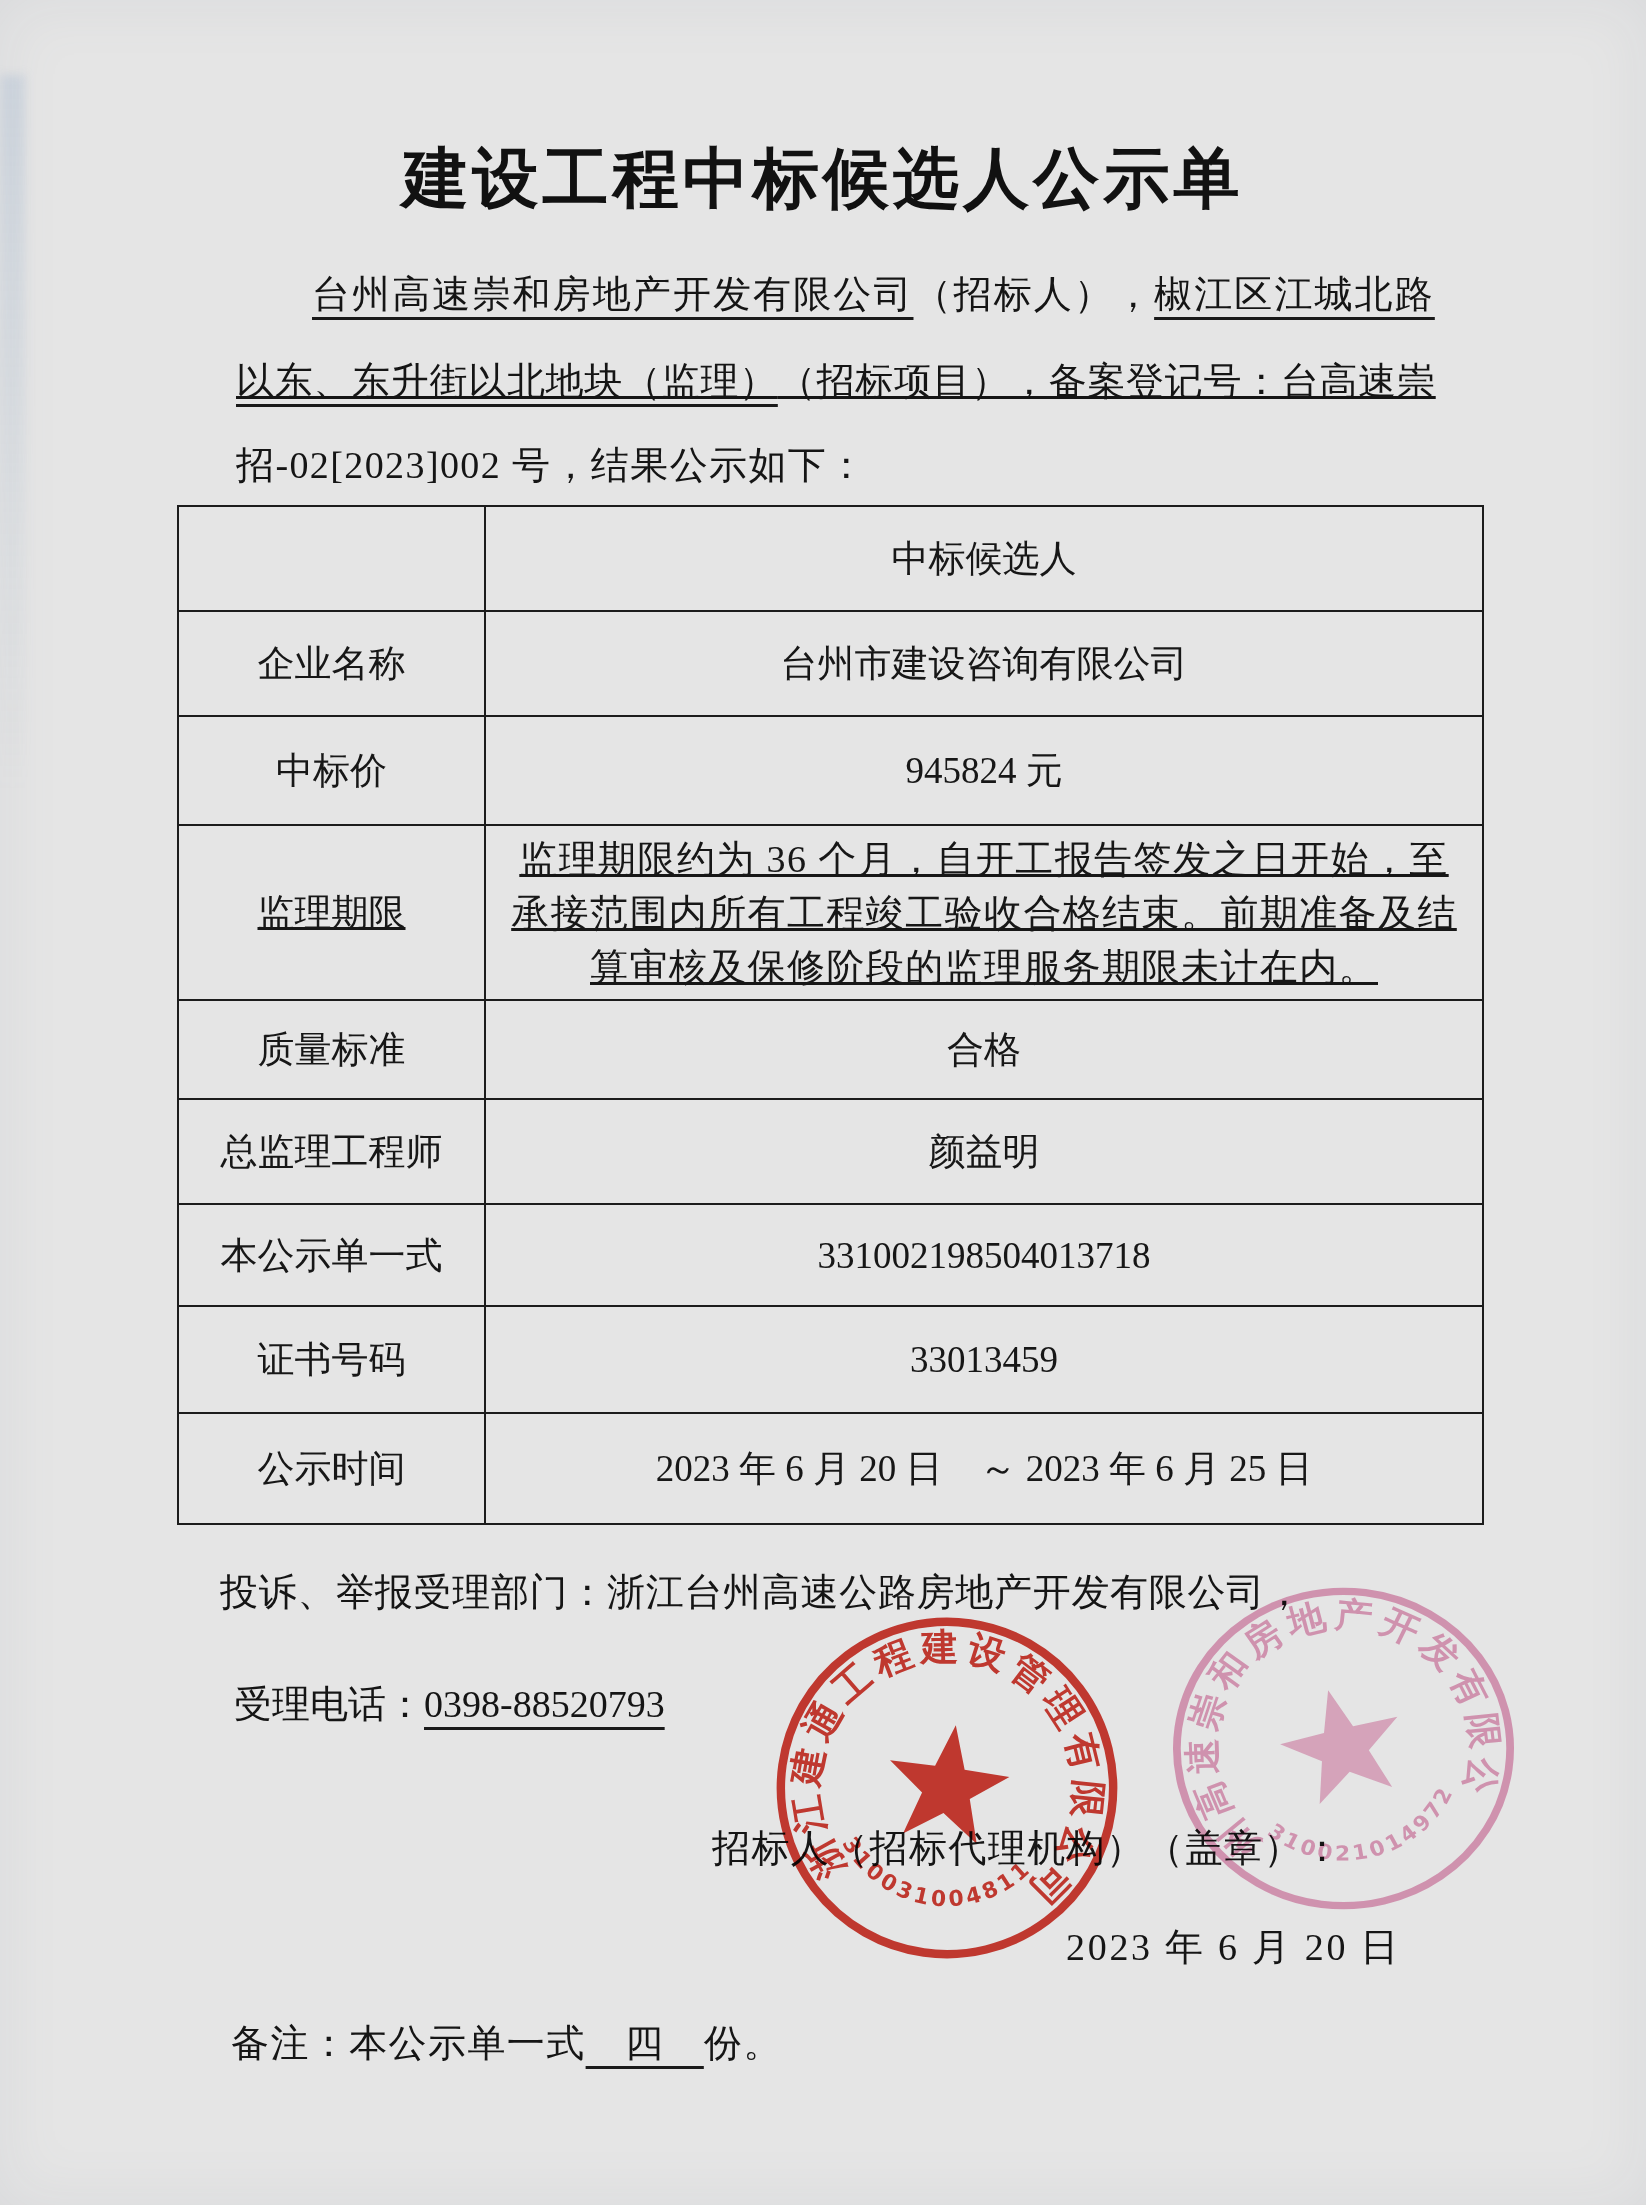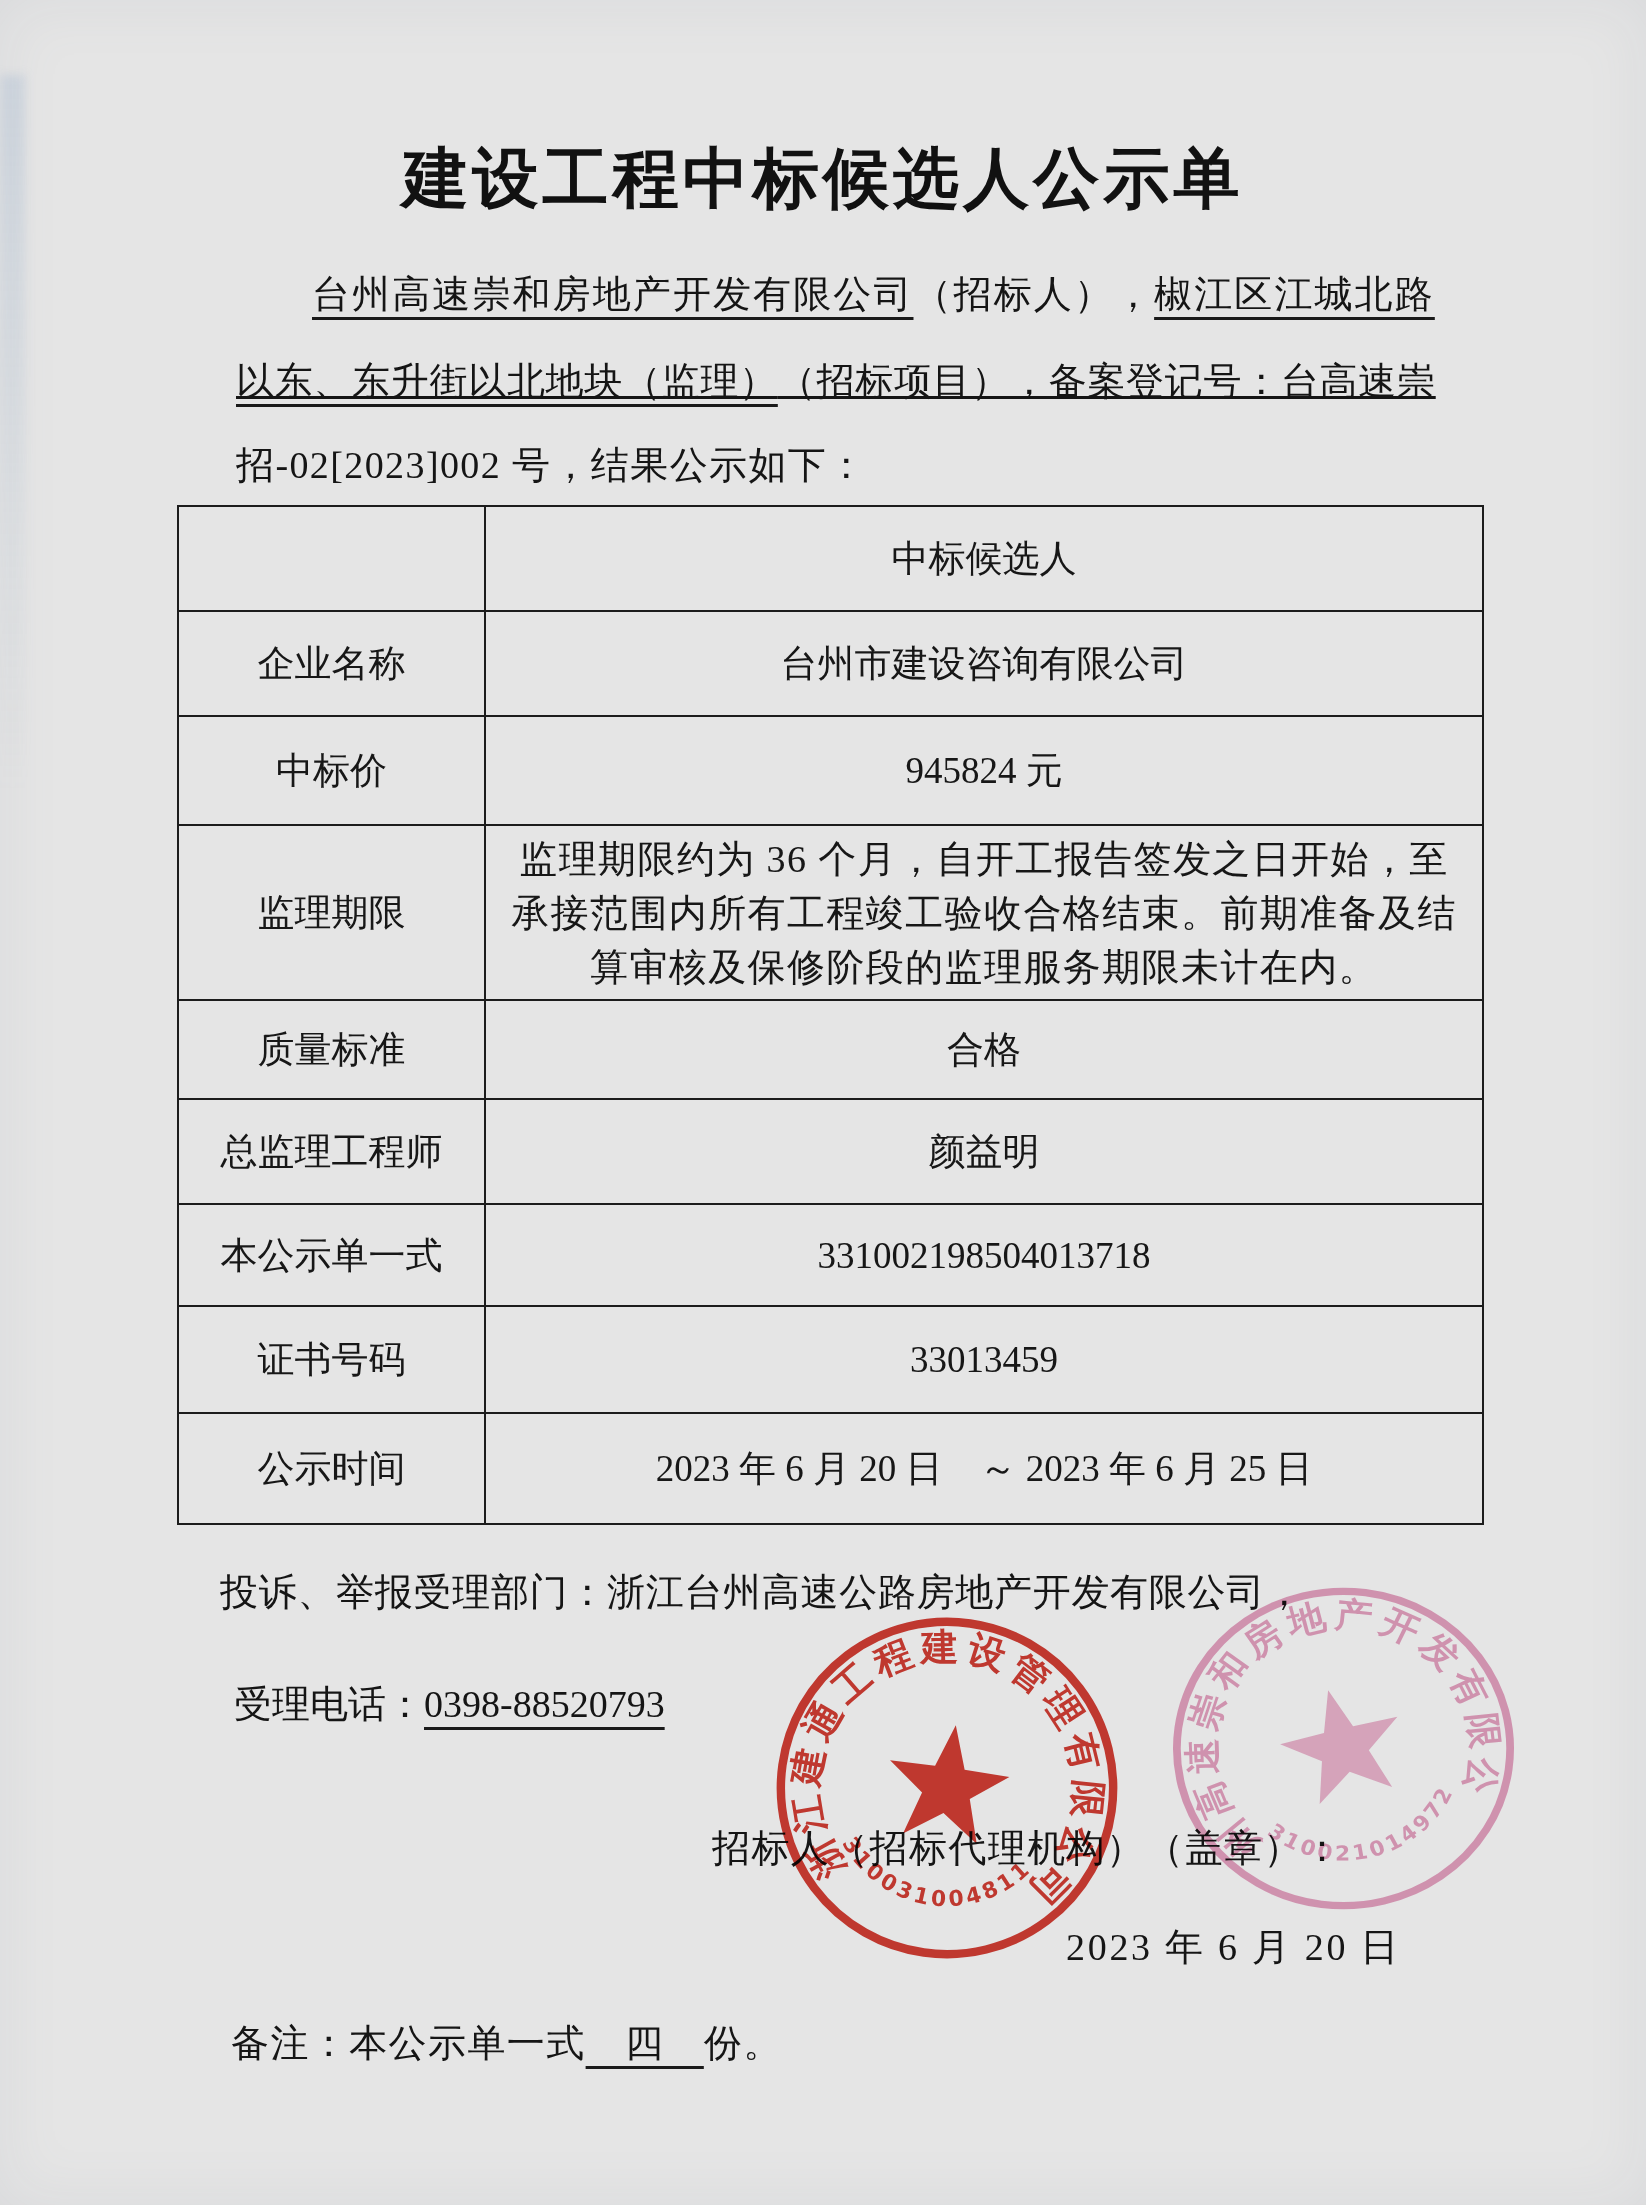--- a/index.html
+++ b/index.html
@@ -28,21 +28,21 @@
     position:absolute; left:177px; top:505px; width:1307px;
     border-collapse:collapse; table-layout:fixed; font-size:37px; color:#171717;
   }
   table.bid td{
     border:2.1px solid #1c1c1c; text-align:center; vertical-align:middle;
     overflow:hidden;
   }
   td.lbl{width:255px; padding:0 25px; line-height:45px;}
   td.val{padding:0 12.3px;}
   tr.r1 td{height:103px;} tr.r2 td{height:103px;} tr.r3 td{height:107px;}
-  tr.r4 td{height:155px;} tr.r5 td{height:97px;} tr.r6 td{height:103px;}
+  tr.r4 td{height:155px;text-decoration:underline;} tr.r5 td{height:97px;} tr.r6 td{height:103px;}
   tr.r7 td{height:100px;} tr.r8 td{height:105px;} tr.r9 td{height:109px;}
   td.period{
     text-align:justify; text-align-last:center; line-height:54px;
     font-size:38px; letter-spacing:1.4px; padding:5.5px 13.7px;
   }
   .footline{position:absolute; font-size:38px; white-space:nowrap; color:#151515; z-index:2;}
   .fl-complaint{left:220px; top:1567px; letter-spacing:0.7px;}
   .fl-phone{left:234px; top:1679px;}
   .fl-seal{left:712px; top:1823px; letter-spacing:1.4px;}
   .fl-date{left:1066px; top:1922px; letter-spacing:2.7px;}

